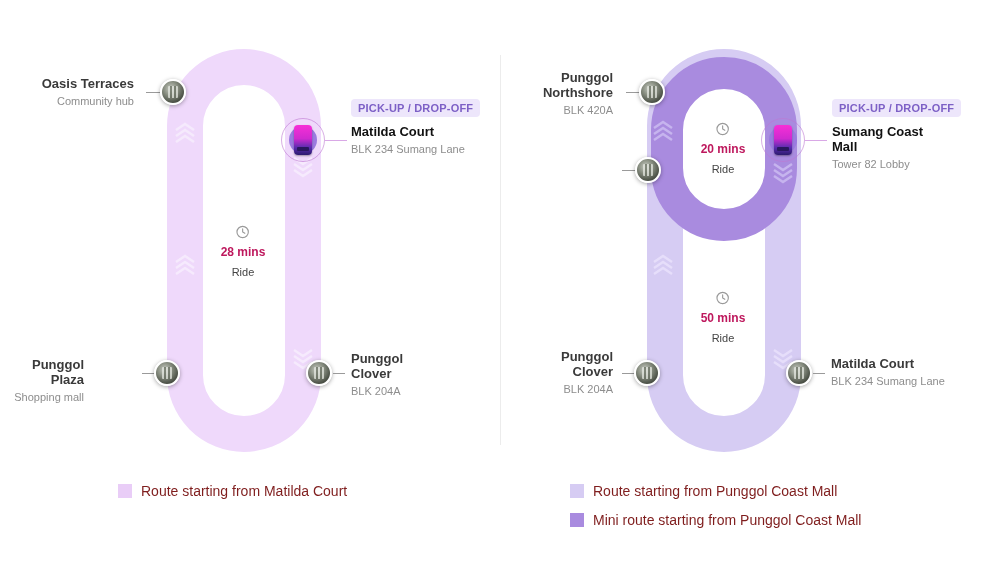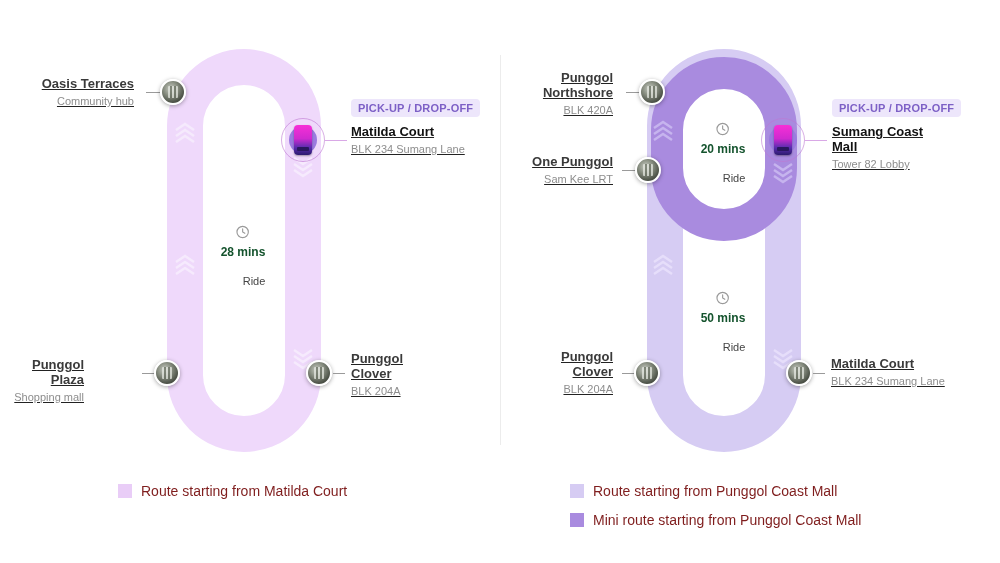--- a/index.html
+++ b/index.html
@@ -18,35 +18,35 @@
       box-shadow: 0 1px 4px rgba(0,0,0,0.35);
       transform: translate(-50%, -50%);
     }
     .stop-dot::after {
       content: ""; position: absolute; left: 6px; top: 5px; width: 10px; height: 12px;
       background: repeating-linear-gradient(90deg, #e3e6df 0 2px, #6b7264 2px 4px);
       opacity: 0.75; border-radius: 1px;
     }
     .connector { position: absolute; height: 1px; background: #9a9a9a; }
 
-    .label { position: absolute; line-height: 1.15; text-decoration: underline; }
+    .label { position: absolute; line-height: 1.15; }
     .label.right-align { text-align: right; }
     .label .name { font-size: 13px; font-weight: 600; color: #3a3a3a; display: block; }
     .label .sub { font-size: 11px; color: #8d8d8d; display: block; margin-top: 3px; }
     .label.primary .name { color: #111; font-weight: 700; }
 
     .badge {
       position: absolute; background: #ede6fb; color: #7d60c6; font-size: 11px;
       letter-spacing: 0.2px; padding: 3px 7px; border-radius: 4px; font-weight: 600;
     }
 
     .ride-info { position: absolute; text-align: center; transform: translateX(-50%); }
     .ride-info .clock { display: block; margin: 0 auto 6px auto; width: 14px; height: 14px; }
-    .ride-info .mins { font-size: 12px; font-weight: 700; color: #14532d; display: block; }
-    .ride-info .ride { font-size: 11px; color: #444; display: block; margin-top: 16px; text-align: right; }
+    .ride-info .mins { font-size: 12px; font-weight: 700; color: #be185d; display: block; }
+    .ride-info .ride { font-size: 11px; color: #444; display: block; margin-top: 7px; }
 
     .vehicle-halo {
       position: absolute; width: 44px; height: 44px; border-radius: 50%;
       border: 1px solid rgba(190,120,210,0.6); transform: translate(-50%, -50%);
     }
     .vehicle-halo::before {
       content: ""; position: absolute; left: 7px; top: 7px; width: 28px; height: 28px;
       border-radius: 50%; background: #9b7ae0;
     }
     .vehicle {
@@ -148,24 +148,20 @@
   <div class="connector" style="left:626px; top:92px; width:14px;"></div>
   <div class="stop-dot" style="left:652px; top:92px;"></div>
   <div class="label right-align" style="right:387px; top:71px;">
     <span class="name">Punggol</span>
     <span class="name">Northshore</span>
     <span class="sub">BLK 420A</span>
   </div>
 
   <div class="connector" style="left:622px; top:170px; width:14px;"></div>
   <div class="stop-dot" style="left:648px; top:170px;"></div>
-  <div class="label right-align" style="right:387px; top:155px;">
-    <span class="name">One Punggol</span>
-    <span class="sub">Sam Kee LRT</span>
-  </div>
 
   <div class="ride-info" style="left:723px; top:122px;">
     <svg class="clock" viewBox="0 0 16 16">
       <circle cx="8" cy="8" r="6.5" fill="none" stroke="#9a9a9a" stroke-width="1.3"></circle>
       <path d="M8 4.5 V8 L10.5 9.5" fill="none" stroke="#9a9a9a" stroke-width="1.3" stroke-linecap="round"></path>
     </svg>
     <span class="mins">20 mins</span>
     <span class="ride">Ride</span>
   </div>
 

